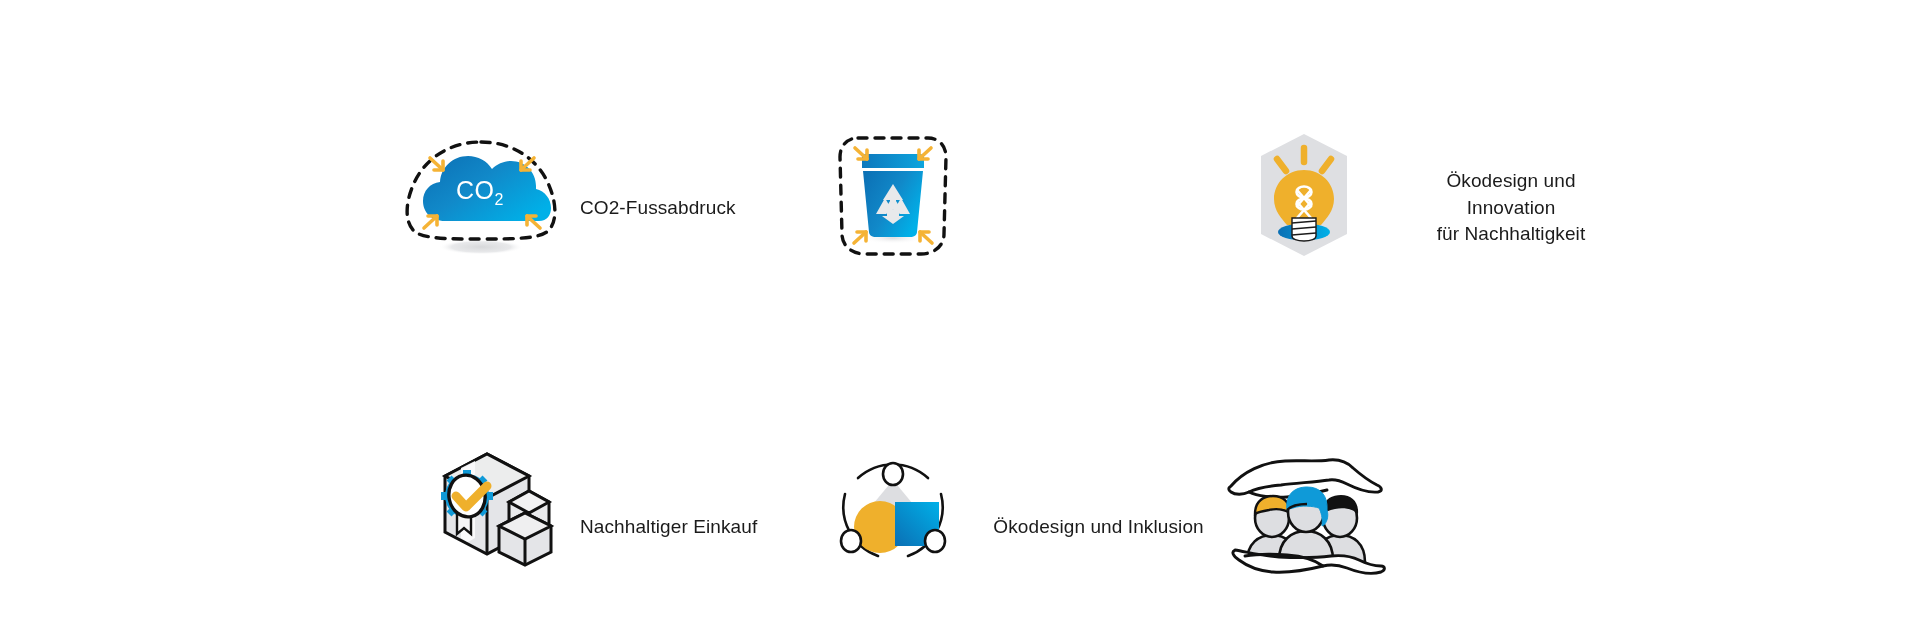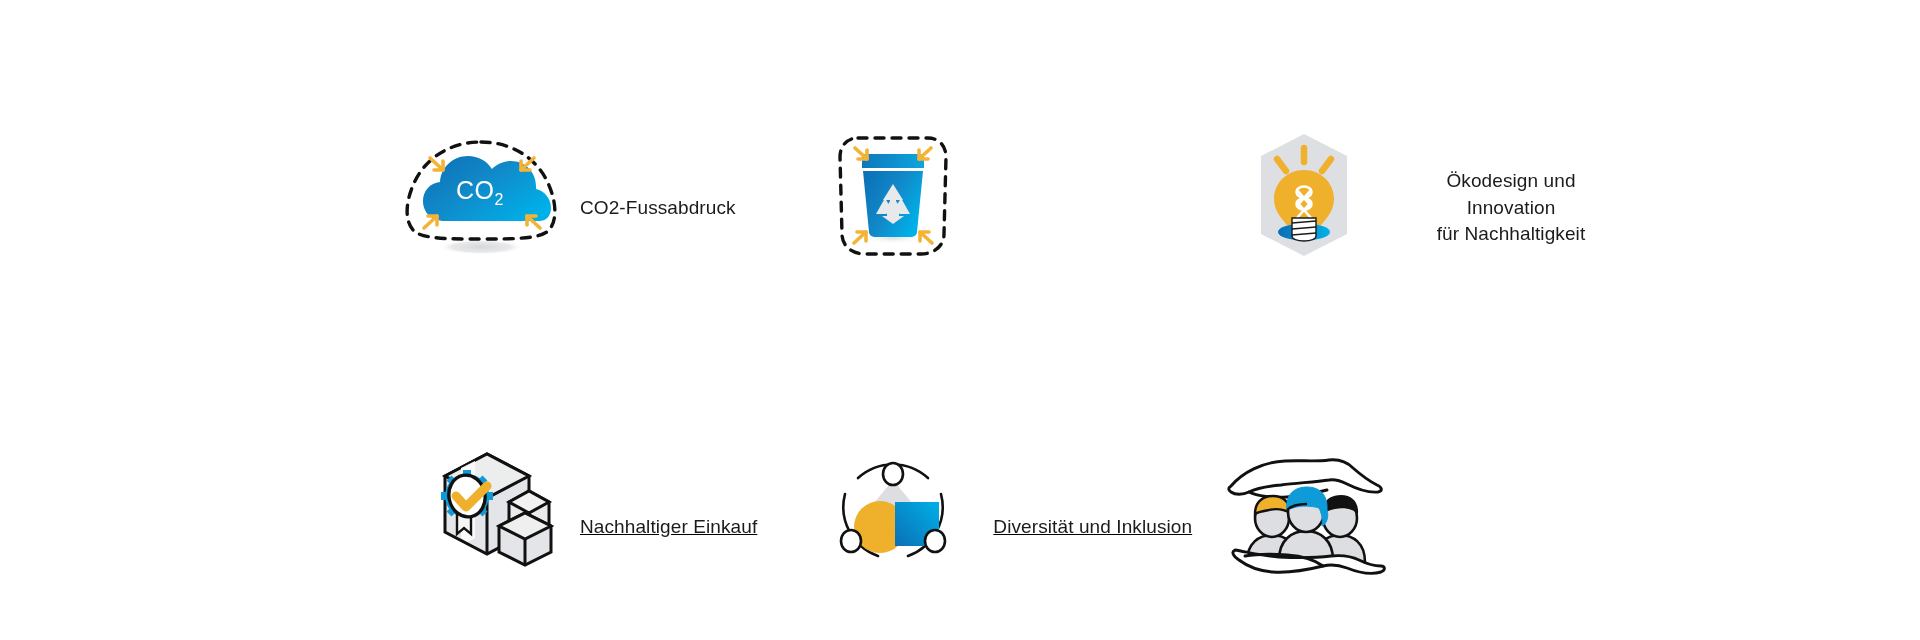--- a/index.html
+++ b/index.html
@@ -33,21 +33,21 @@
     row-gap: 0px;
   }
   .cell {
     position: relative;
     display: flex;
     flex-direction: row;
     align-items: center;
     justify-content: flex-start;
   }
   .cell.row1 { padding-top: 72px; }
-  .cell.row2 { padding-top: 60px; text-decoration: underline; }
+  .cell.row2 { padding-top: 60px; }
 
   .icon-wrap {
     width: 200px;
     height: 130px;
     display: flex;
     align-items: center;
     justify-content: center;
   }
   .icon-wrap svg { display: block; overflow: visible; }
 
@@ -300,21 +300,21 @@
 
           <rect x="77" y="62" width="44" height="44" fill="url(#sqGrad)"></rect>
 
           <g fill="#ffffff" stroke="#111111" stroke-width="2.6">
             <ellipse cx="75" cy="34" rx="10" ry="11"></ellipse>
             <ellipse cx="33" cy="101" rx="10" ry="11"></ellipse>
             <ellipse cx="117" cy="101" rx="10" ry="11"></ellipse>
           </g>
         </svg>
       </div>
-      <div class="label">Diversität und Inklusion</div>
+      <div class="label">Ökodesign und Inklusion</div>
     </div>
 
     <div class="cell row2">
       <div class="icon-wrap">
         <svg width="175" height="140" viewBox="0 0 175 140" xmlns="http://www.w3.org/2000/svg">
 
           <path d="M 12 46
                    C 24 32, 44 22, 66 21
                    C 82 20, 96 22, 110 20
                    C 120 19, 128 22, 134 28

